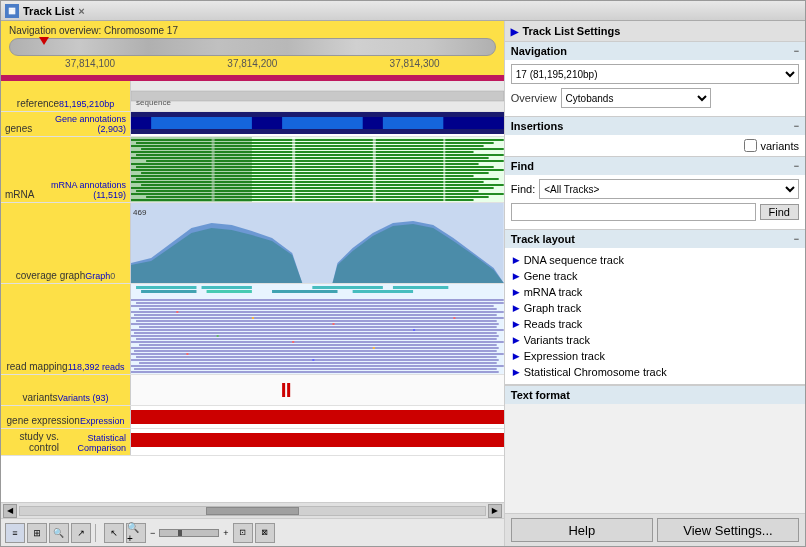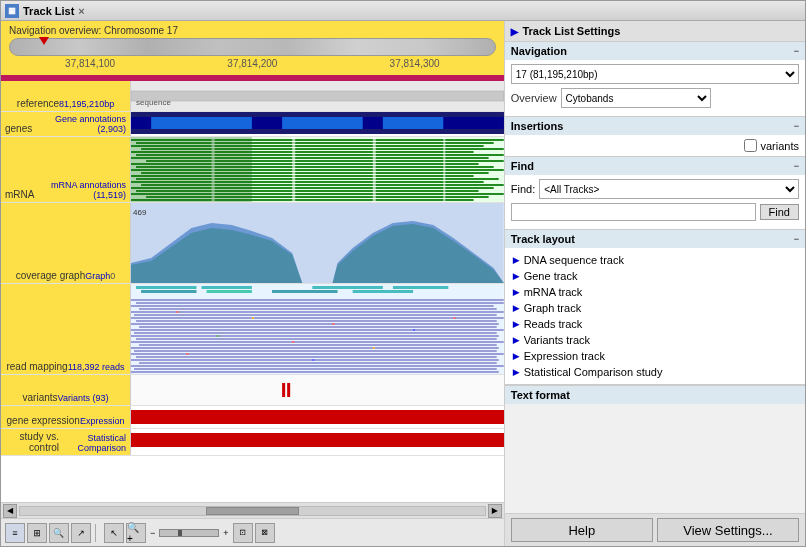--- a/index.html
+++ b/index.html
@@ -801,21 +801,21 @@
             <div class="track-layout-item">
               <span class="track-expand-icon">▶</span>
               <span>Variants track</span>
             </div>
             <div class="track-layout-item">
               <span class="track-expand-icon">▶</span>
               <span>Expression track</span>
             </div>
             <div class="track-layout-item">
               <span class="track-expand-icon">▶</span>
-              <span>Statistical Comparison study</span>
+              <span>Statistical Chromosome track</span>
             </div>
           </div>
         </div>
 
         <div class="text-format-section">
           <span>Text format</span>
         </div>
 
       </div>
 

